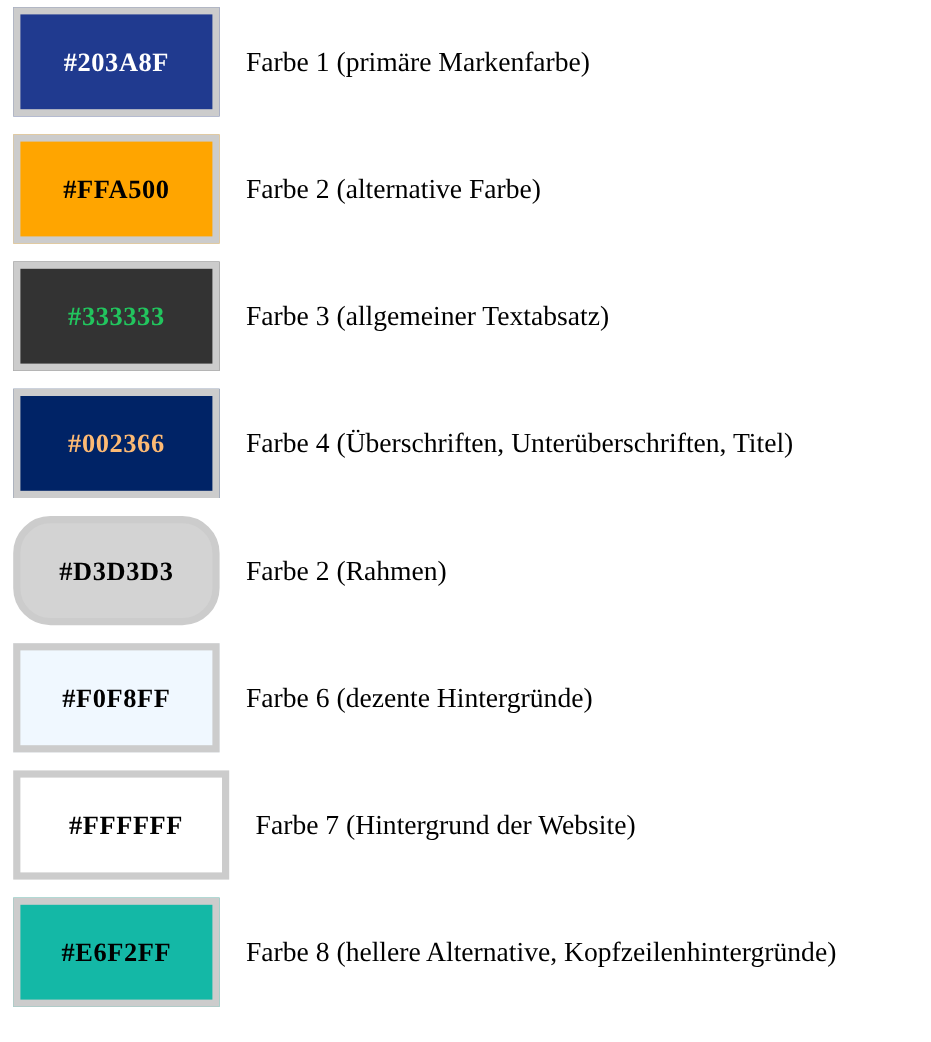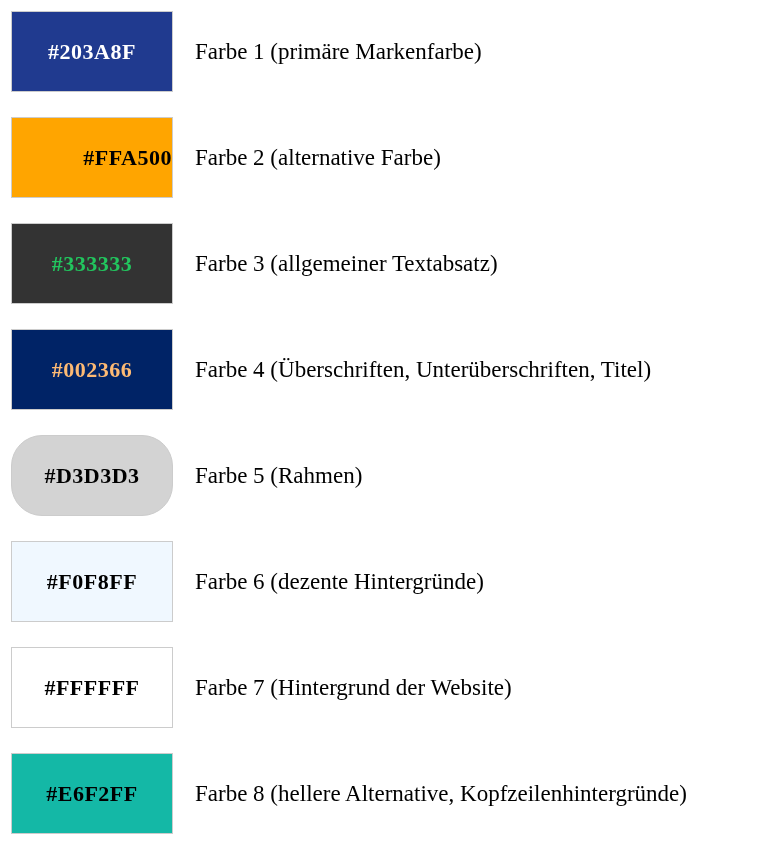--- a/index.html
+++ b/index.html
@@ -18,21 +18,21 @@
   }
   .palette-row {
     display: flex;
     align-items: center;
     margin-bottom: 25px;
     height: 81px;
   }
   .swatch {
     width: 160px;
     height: 79px;
-    border: 1px solid #0f766e;
+    border: 6px solid #0f766e;
     box-sizing: content-box;
     display: flex;
     align-items: center;
     justify-content: center;
     flex: 0 0 auto;
     font-weight: bold;
     font-size: 22px;
     letter-spacing: 0.5px;
   }
   .description {
@@ -48,21 +48,21 @@
 <div class="page">
   <div>
   <div class="palette-row">
     <div class="swatch" style="background: rgb(32, 58, 143); border-color: rgb(204, 204, 204);">
       <span style="color: rgb(255, 255, 255);">#203A8F</span>
     </div>
     <span class="description">Farbe 1 (primäre Markenfarbe)</span>
   </div>
 
   <div class="palette-row">
-    <div class="swatch" style="background: rgb(255, 165, 0); border-color: rgb(204, 204, 204); justify-content: flex-end;">
+    <div class="swatch" style="background: rgb(255, 165, 0); border-color: rgb(204, 204, 204);">
       <span style="color: rgb(0, 0, 0);">#FFA500</span>
     </div>
     <span class="description">Farbe 2 (alternative Farbe)</span>
   </div>
 
   <div class="palette-row">
     <div class="swatch" style="background: rgb(51, 51, 51); border-color: rgb(204, 204, 204);">
       <span style="color: #22c55e;">#333333</span>
     </div>
     <span class="description">Farbe 3 (allgemeiner Textabsatz)</span>
@@ -72,32 +72,32 @@
     <div class="swatch" style="background: rgb(0, 35, 102); border-color: rgb(204, 204, 204);">
       <span style="color: #fdba74; font-family: Liberation Serif, serif;">#002366</span>
     </div>
     <span class="description">Farbe 4 (Überschriften, Unterüberschriften, Titel)</span>
   </div>
 
   <div class="palette-row">
     <div class="swatch" style="background: rgb(211, 211, 211); border-color: rgb(204, 204, 204); border-radius: 31px;">
       <span style="color: rgb(0, 0, 0);">#D3D3D3</span>
     </div>
-    <span class="description">Farbe 5 (Rahmen)</span>
+    <span class="description">Farbe 2 (Rahmen)</span>
   </div>
 
   <div class="palette-row">
     <div class="swatch" style="background: rgb(240, 248, 255); border-color: rgb(204, 204, 204); font-family: Liberation Serif, serif;">
       <span style="color: rgb(0, 0, 0);">#F0F8FF</span>
     </div>
     <span class="description">Farbe 6 (dezente Hintergründe)</span>
   </div>
 
   <div class="palette-row">
-    <div class="swatch" style="background: rgb(255, 255, 255); border-color: rgb(204, 204, 204);">
+    <div class="swatch" style="background: rgb(255, 255, 255); border-color: rgb(204, 204, 204); padding-left: 8px;">
       <span style="color: rgb(0, 0, 0);">#FFFFFF</span>
     </div>
     <span class="description">Farbe 7 (Hintergrund der Website)</span>
   </div>
 
   <div class="palette-row">
     <div class="swatch" style="background: #14b8a6; border-color: rgb(204, 204, 204);">
       <span style="color: rgb(0, 0, 0);">#E6F2FF</span>
     </div>
     <span class="description">Farbe 8 (hellere Alternative, Kopfzeilenhintergründe)</span>

